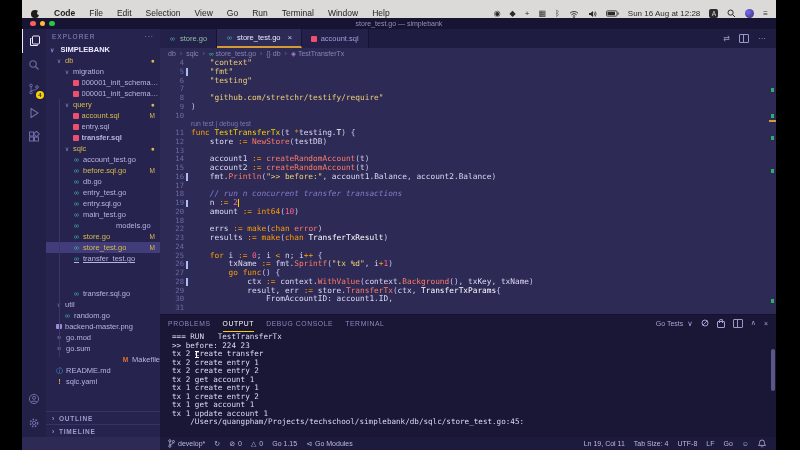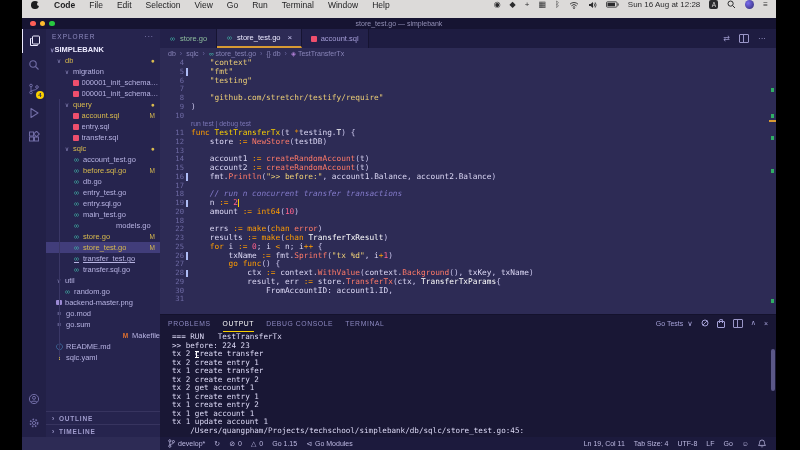--- a/index.html
+++ b/index.html
@@ -1,20 +1,20 @@
 <!DOCTYPE html>
 <html><head>
 <meta charset="utf-8">
 <style>
   html,body{margin:0;padding:0;background:#000;}
   .stage{position:relative;width:800px;height:450px;background:#000;overflow:hidden;
          font-family:"Liberation Sans",sans-serif;-webkit-font-smoothing:antialiased;}
   
   .menubar{position:absolute;left:22px;top:0;width:754px;height:18px;background:#dcdad9;
-           display:flex;align-items:flex-start;font-size:8.5px;color:#1d1d1f;}
+           display:flex;align-items:flex-end;font-size:8.5px;color:#1d1d1f;}
   .menubar .apple{width:8px;height:9px;margin:0 8px 0 9px;position:relative;}
   .menubar .apple i{position:absolute;left:0;top:1px;width:8px;height:8px;background:#1d1d1f;border-radius:50% 50% 46% 46%;}
   .menubar .apple b{position:absolute;right:-2px;top:2px;width:4px;height:4px;background:#dcdad9;border-radius:50%;}
   .menu-item{padding:0 7px;white-space:nowrap;}
   .menu-item.app{font-weight:bold;}
   .mb-right{margin-left:auto;display:flex;align-items:center;gap:9px;padding-right:8px;color:#2b2b2d;}
   .mb-ico{font-size:8px;line-height:8px;display:inline-flex;align-items:center;}
   .mb-clock{font-size:8px;white-space:nowrap;}
   .inputsrc{width:9px;height:9px;background:#2b2b2d;color:#dcdad9;font-size:6.5px;display:flex;
             align-items:center;justify-content:center;border-radius:2px;}
@@ -30,21 +30,21 @@
   .activitybar{position:absolute;left:0;top:0;width:24px;height:408px;background:#222047;}
   .ab-ico{width:24px;height:24px;display:flex;align-items:center;justify-content:center;color:#716da6;position:relative;}
   .ab-ico.active{color:#eceaff;border-left:1.5px solid #eceaff;}
   .ab-badge{position:absolute;right:2px;bottom:2px;min-width:8px;height:8px;border-radius:5px;background:#fad000;
             color:#2d2b55;font-size:6px;font-weight:bold;display:flex;align-items:center;justify-content:center;}
   .ab-bottom{position:absolute;bottom:2px;left:0;}
   
   .sidebar{position:absolute;left:24px;top:0;width:114px;height:408px;background:#26244e;overflow:hidden;}
   .sb-header{height:15px;display:flex;align-items:center;font-size:6.5px;letter-spacing:1px;color:#908cc0;
              padding:0 6px;justify-content:space-between;}
-  .sb-root{height:11px;display:flex;align-items:center;font-size:7.5px;font-weight:bold;color:#eceaff;padding-left:4px;gap:0;}
+  .sb-root{height:11px;display:flex;align-items:center;font-size:7.5px;font-weight:bold;color:#eceaff;padding-left:4px;gap:6px;}
   .tree-row{height:11px;display:flex;align-items:center;font-size:7.5px;color:#b7b3e2;gap:3px;position:relative;white-space:nowrap;}
   .tree-row.sel{background:#413d7a;}
   .tree-row .chev{color:#8d89bd;font-size:6px;width:6px;text-align:center;}
   .tree-row .lbl{overflow:hidden;text-overflow:ellipsis;}
   .tree-row.ymod .lbl{color:#d8ba4e;}
   .tree-row .right{position:absolute;right:5px;font-size:6.5px;color:#d8ba4e;}
   .ic{width:7px;display:inline-flex;justify-content:center;font-size:6.5px;line-height:7px;flex:none;}
   .ic-go{color:#43b9a9;font-size:7px;}
   .ic-sql{width:5.5px;height:6px;background:#ee4f6d;border-radius:1px;flex:none;}
   .ic-img{width:6px;height:5.5px;background:#9c8ad4;border-radius:1px;flex:none;}
@@ -264,21 +264,21 @@
           </div>
           <div class="tree-row ymod" style="padding-left: 27px;">
             <span class="ic ic-sql"></span>
             <span class="lbl">account.sql</span>
             <span class="right">M</span>
           </div>
           <div class="tree-row" style="padding-left: 27px;">
             <span class="ic ic-sql"></span>
             <span class="lbl">entry.sql</span>
           </div>
-          <div class="tree-row" style="padding-left: 27px;">
+          <div class="tree-row" style="padding-left: 27px; font-weight: bold;">
             <span class="ic ic-sql"></span>
             <span class="lbl">transfer.sql</span>
           </div>
           <div class="tree-row ymod" style="padding-left: 18px;">
             <span class="chev">∨</span>
             <span class="lbl">sqlc</span>
             <span class="right">●</span>
           </div>
           <div class="tree-row" style="padding-left: 27px;">
             <span class="ic ic-go">∞</span>
@@ -316,21 +316,21 @@
           </div>
           <div class="tree-row ymod sel" style="padding-left: 27px;">
             <span class="ic ic-go">∞</span>
             <span class="lbl">store_test.go</span>
             <span class="right">M</span>
           </div>
           <div class="tree-row" style="padding-left: 27px; text-decoration: underline;">
             <span class="ic ic-go">∞</span>
             <span class="lbl">transfer_test.go</span>
           </div>
-          <div class="tree-row" style="padding-left: 27px;">
+          <div class="tree-row" style="padding-left: 27px; margin-top: 24px;">
             <span class="ic ic-go">∞</span>
             <span class="lbl">transfer.sql.go</span>
           </div>
           <div class="tree-row" style="padding-left: 10px;">
             <span class="chev">∨</span>
             <span class="lbl">util</span>
           </div>
           <div class="tree-row" style="padding-left: 18px;">
             <span class="ic ic-go">∞</span>
             <span class="lbl">random.go</span>
@@ -436,20 +436,21 @@
           <div class="code-line"><span class="ln">14</span><span class="gut"></span><span><span class="tk-v">    account1 </span><span class="tk-k">:=</span><span class="tk-v"> </span><span class="tk-c">createRandomAccount</span><span class="tk-p">(</span><span class="tk-v">t</span><span class="tk-p">)</span></span></div>
           <div class="code-line"><span class="ln">15</span><span class="gut"></span><span><span class="tk-v">    account2 </span><span class="tk-k">:=</span><span class="tk-v"> </span><span class="tk-c">createRandomAccount</span><span class="tk-p">(</span><span class="tk-v">t</span><span class="tk-p">)</span></span></div>
           <div class="code-line"><span class="ln">16</span><span class="gut mark"></span><span><span class="tk-v">    fmt</span><span class="tk-p">.</span><span class="tk-c">Println</span><span class="tk-p">(</span><span class="tk-s">"&gt;&gt; before:"</span><span class="tk-p">, </span><span class="tk-v">account1</span><span class="tk-p">.</span><span class="tk-v">Balance</span><span class="tk-p">, </span><span class="tk-v">account2</span><span class="tk-p">.</span><span class="tk-v">Balance</span><span class="tk-p">)</span></span></div>
           <div class="code-line"><span class="ln">17</span><span class="gut"></span><span></span></div>
           <div class="code-line"><span class="ln">18</span><span class="gut"></span><span><span class="tk-m">    // run n concurrent transfer transactions</span></span></div>
           <div class="code-line"><span class="ln">19</span><span class="gut mark"></span><span><span class="tk-v">    n </span><span class="tk-k">:=</span><span class="tk-v"> </span><span class="tk-n">2</span><span class="caret"></span></span></div>
           <div class="code-line"><span class="ln">20</span><span class="gut"></span><span><span class="tk-v">    amount </span><span class="tk-k">:=</span><span class="tk-v"> </span><span class="tk-k">int64</span><span class="tk-p">(</span><span class="tk-n">10</span><span class="tk-p">)</span></span></div>
           <div class="code-line"><span class="ln">18</span><span class="gut"></span><span></span></div>
           <div class="code-line"><span class="ln">22</span><span class="gut"></span><span><span class="tk-v">    errs </span><span class="tk-k">:=</span><span class="tk-v"> </span><span class="tk-k">make</span><span class="tk-p">(</span><span class="tk-k">chan </span><span class="tk-c">error</span><span class="tk-p">)</span></span></div>
           <div class="code-line"><span class="ln">23</span><span class="gut"></span><span><span class="tk-v">    results </span><span class="tk-k">:=</span><span class="tk-v"> </span><span class="tk-k">make</span><span class="tk-p">(</span><span class="tk-k">chan </span><span class="tk-t">TransferTxResult</span><span class="tk-p">)</span></span></div>
+          <div class="code-line"><span class="ln">24</span><span class="gut"></span><span></span></div>
           <div class="code-line"><span class="ln">25</span><span class="gut"></span><span><span class="tk-k">    for </span><span class="tk-v">i </span><span class="tk-k">:=</span><span class="tk-v"> </span><span class="tk-n">0</span><span class="tk-p">; </span><span class="tk-v">i </span><span class="tk-k">&lt;</span><span class="tk-v"> n</span><span class="tk-p">; </span><span class="tk-v">i</span><span class="tk-k">++</span><span class="tk-p"> {</span></span></div>
           <div class="code-line"><span class="ln">26</span><span class="gut mark"></span><span><span class="tk-v">        txName </span><span class="tk-k">:=</span><span class="tk-v"> fmt</span><span class="tk-p">.</span><span class="tk-c">Sprintf</span><span class="tk-p">(</span><span class="tk-s">"tx %d"</span><span class="tk-p">, </span><span class="tk-v">i</span><span class="tk-k">+</span><span class="tk-n">1</span><span class="tk-p">)</span></span></div>
           <div class="code-line"><span class="ln">27</span><span class="gut"></span><span><span class="tk-k">        go func</span><span class="tk-p">() {</span></span></div>
           <div class="code-line"><span class="ln">28</span><span class="gut mark"></span><span><span class="tk-v">            ctx </span><span class="tk-k">:=</span><span class="tk-v"> context</span><span class="tk-p">.</span><span class="tk-c">WithValue</span><span class="tk-p">(</span><span class="tk-v">context</span><span class="tk-p">.</span><span class="tk-c">Background</span><span class="tk-p">(), </span><span class="tk-v">txKey</span><span class="tk-p">, </span><span class="tk-v">txName</span><span class="tk-p">)</span></span></div>
           <div class="code-line"><span class="ln">29</span><span class="gut"></span><span><span class="tk-v">            result, err </span><span class="tk-k">:=</span><span class="tk-v"> store</span><span class="tk-p">.</span><span class="tk-c">TransferTx</span><span class="tk-p">(</span><span class="tk-v">ctx</span><span class="tk-p">, </span><span class="tk-t">TransferTxParams</span><span class="tk-p">{</span></span></div>
           <div class="code-line"><span class="ln">30</span><span class="gut"></span><span><span class="tk-v">                FromAccountID: account1</span><span class="tk-p">.</span><span class="tk-v">ID</span><span class="tk-p">,</span></span></div>
           <div class="code-line"><span class="ln">31</span><span class="gut"></span></div>
         </div>
 
       <div class="ruler">
@@ -486,21 +487,20 @@
             <span>×</span>
           </span>
         </div>
         <div class="panel-body" id="panel-body">
           <span class="ibeam"></span>
           <span class="p-scroll"></span>
         <div class="out-line">=== RUN   TestTransferTx</div>
             <div class="out-line">&gt;&gt; before: 224 23</div>
             <div class="out-line">tx 2 create transfer</div>
             <div class="out-line">tx 2 create entry 1</div>
-            <div class="out-line">tx 1 create transfer</div>
             <div class="out-line">tx 2 create entry 2</div>
             <div class="out-line">tx 2 get account 1</div>
             <div class="out-line">tx 1 create entry 1</div>
             <div class="out-line">tx 1 create entry 2</div>
             <div class="out-line">tx 1 get account 1</div>
             <div class="out-line">tx 1 update account 1</div>
             <div class="out-line">    /Users/quangpham/Projects/techschool/simplebank/db/sqlc/store_test.go:45:</div>
           </div>
       </div>
 

